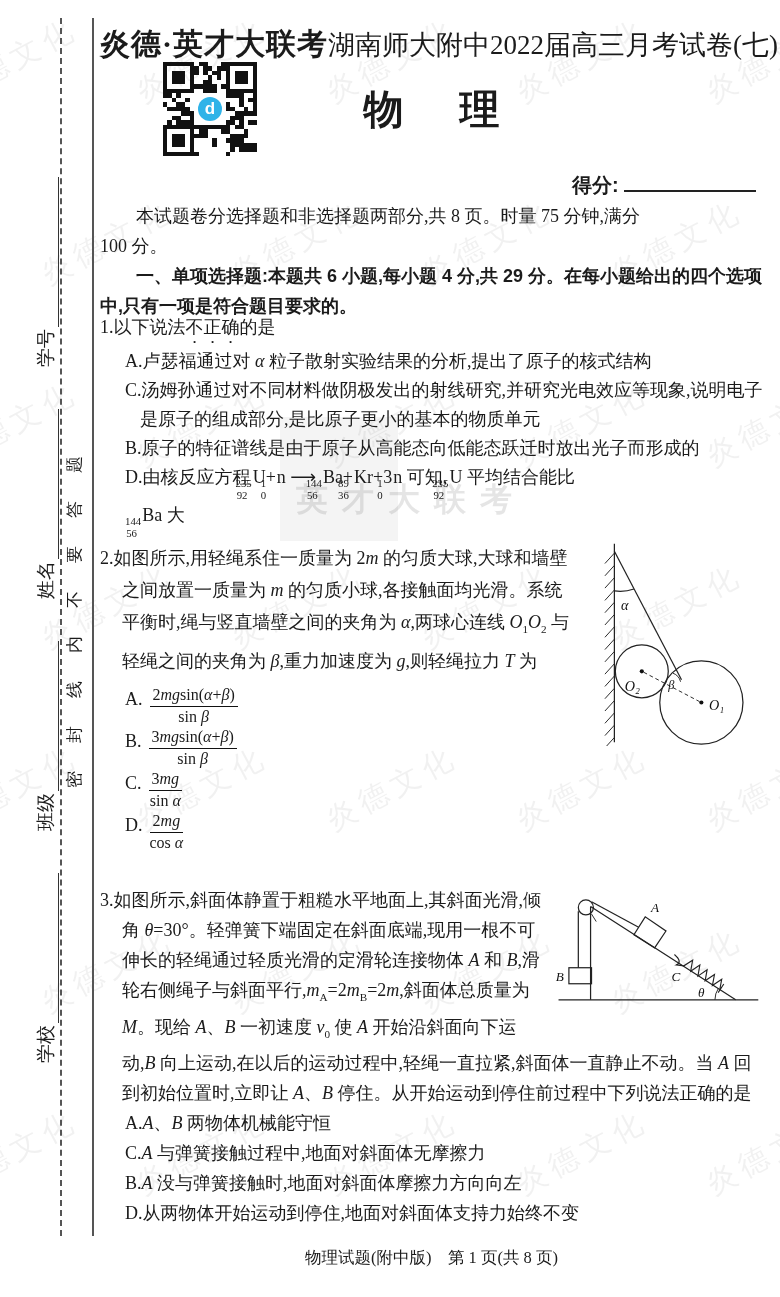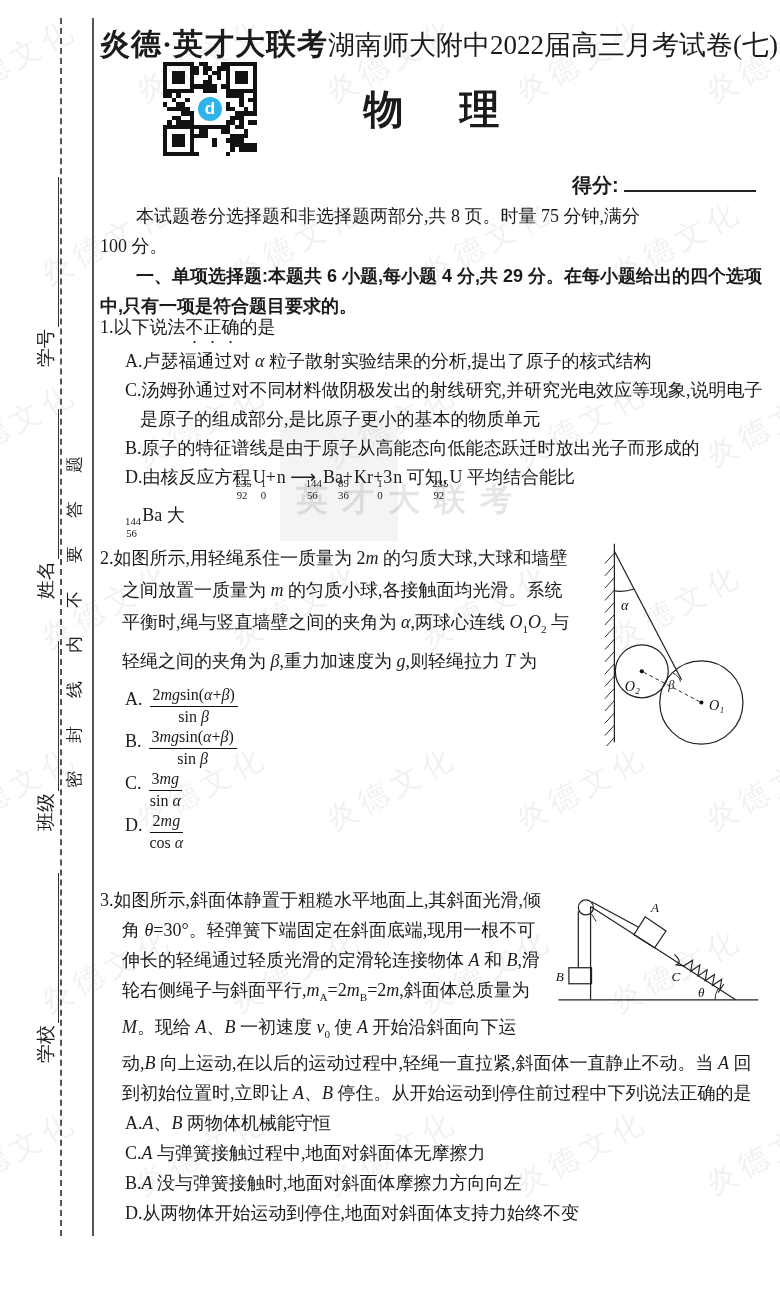--- a/index.html
+++ b/index.html
@@ -478,13 +478,14 @@
       </svg>
       <div class="qstem">3.如图所示,斜面体静置于粗糙水平地面上,其斜面光滑,倾角 <i>θ</i>=30°。轻弹簧下端固定在斜面底端,现用一根不可伸长的轻绳通过轻质光滑的定滑轮连接物体 <i>A</i> 和 <i>B</i>,滑轮右侧绳子与斜面平行,<i>m</i><sub>A</sub>=2<i>m</i><sub>B</sub>=2<i>m</i>,斜面体总质量为 <i>M</i>。现给 <i>A</i>、<i>B</i> 一初速度 <i>v</i><sub>0</sub> 使 <i>A</i> 开始沿斜面向下运动,<i>B</i> 向上运动,在以后的运动过程中,轻绳一直拉紧,斜面体一直静止不动。当 <i>A</i> 回到初始位置时,立即让 <i>A</i>、<i>B</i> 停住。从开始运动到停住前过程中下列说法正确的是</div>
       <div class="opt">A.<i>A</i>、<i>B</i> 两物体机械能守恒</div>
       <div class="opt">C.<i>A</i> 与弹簧接触过程中,地面对斜面体无摩擦力</div>
       <div class="opt">B.<i>A</i> 没与弹簧接触时,地面对斜面体摩擦力方向向左</div>
       <div class="opt">D.从两物体开始运动到停住,地面对斜面体支持力始终不变</div>
     </div>
 
   </div>
 
+  <div class="footer">物理试题(附中版)　第 1 页(共 8 页)</div>
 </div>
 
 </body></html>

